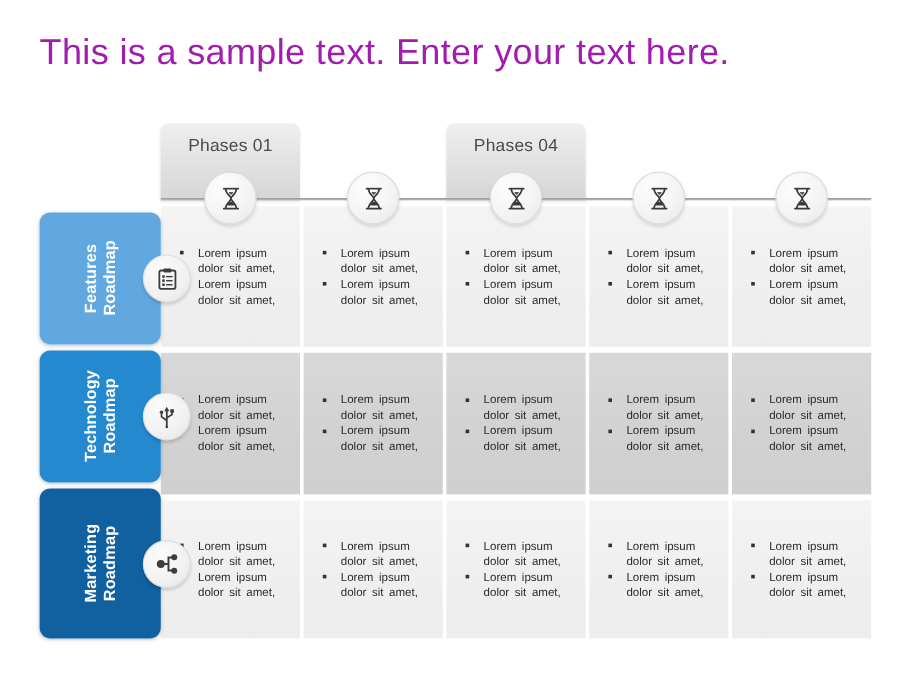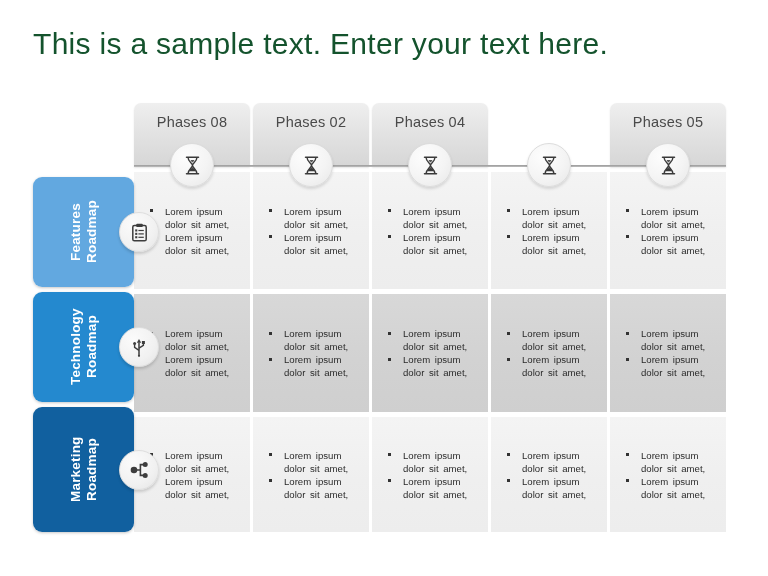--- a/index.html
+++ b/index.html
@@ -15,21 +15,21 @@
     position: relative;
   }
 
   
   #page-title {
     position: absolute;
     left: 33px;
     top: 27px;
     font-size: 30px;
     font-weight: 400;
-    color: #14532d;
+    color: #a21caf;
     letter-spacing: 0.3px;
     white-space: nowrap;
   }
 
   
   #roadmap {
     position: absolute;
     left: 0;
     top: 0;
     width: 768px;
@@ -194,30 +194,24 @@
 </style>
 </head>
 <body>
 
 <div id="page-title">This is a sample text. Enter your text here.</div>
 
 <div id="roadmap">
 
   <div id="phase-header">
       <div class="phase-head" style="left: 0px; width: 116px;">
-        <div class="phase-head-label">Phases 08</div>
-      </div>
-      <div class="phase-head" style="left: 119px; width: 116px;">
-        <div class="phase-head-label">Phases 02</div>
+        <div class="phase-head-label">Phases 01</div>
       </div>
       <div class="phase-head" style="left: 238px; width: 116px;">
         <div class="phase-head-label">Phases 04</div>
-      </div>
-      <div class="phase-head" style="left: 476px; width: 116px;">
-        <div class="phase-head-label">Phases 05</div>
       </div>
     </div>
   <div id="header-rule"></div>
 
   <div id="body-grid">
       <div class="grid-cell row-light" style="left: 0px; width: 116px; top: 0px; height: 117px;">
         <ul class="cell-bullets">
           <li>Lorem ipsum dolor sit amet,</li>
           <li>Lorem ipsum dolor sit amet,</li>
         </ul>

